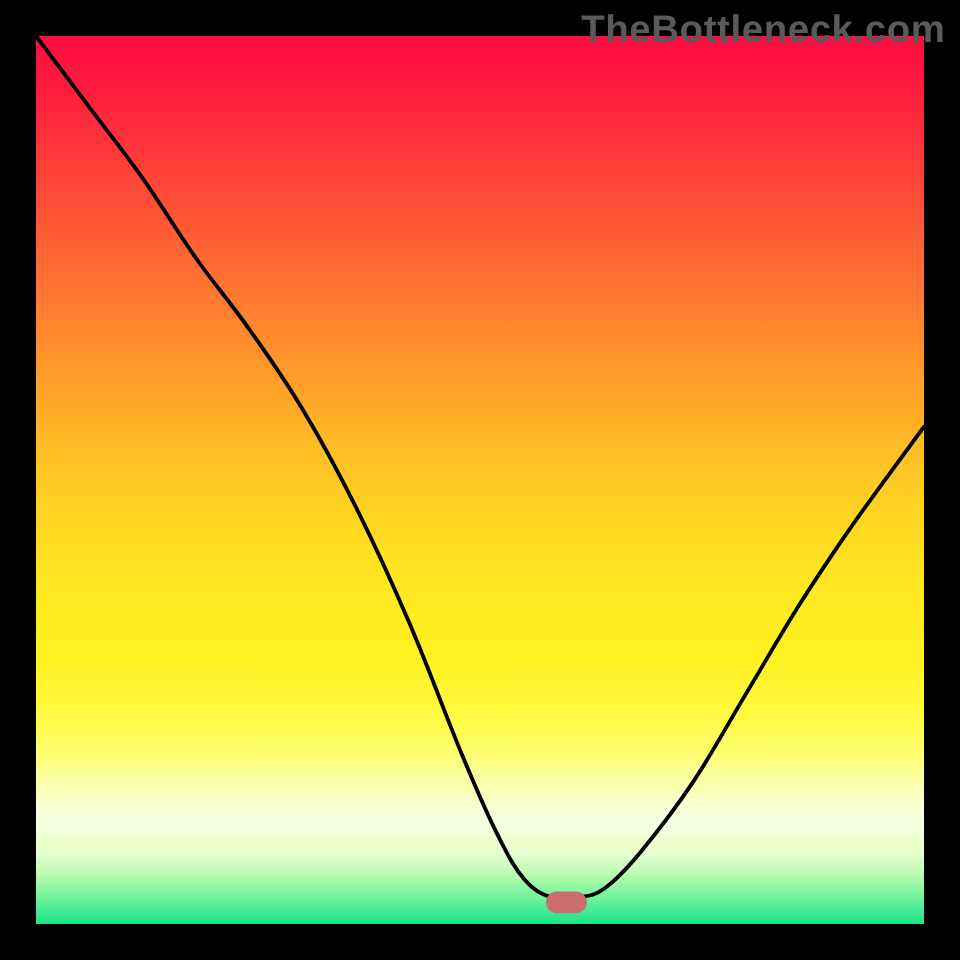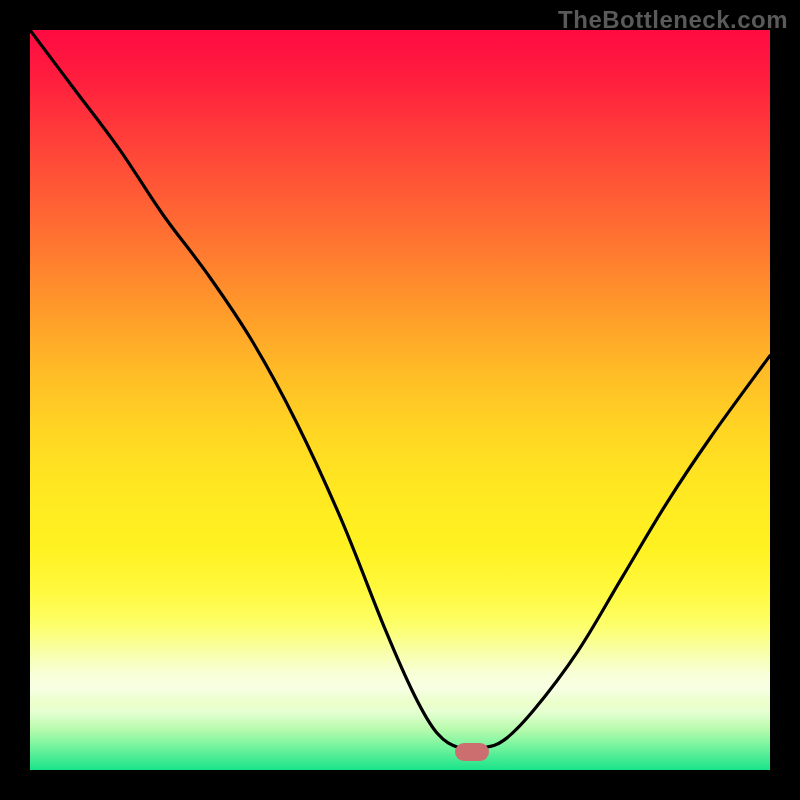--- a/index.html
+++ b/index.html
@@ -15,21 +15,21 @@
     position: relative;
     width: 800px;
     height: 800px;
     background: #000;
   }
   .watermark {
     position: absolute;
     top: 6px;
     right: 12px;
     color: #5a5a5a;
-    font-size: 24px;
+    font-size: 32px;
     font-weight: 600;
     letter-spacing: 0.5px;
     z-index: 10;
   }
   .plot-area {
     position: absolute;
     left: 30px;
     top: 30px;
     width: 740px;
     height: 740px;

